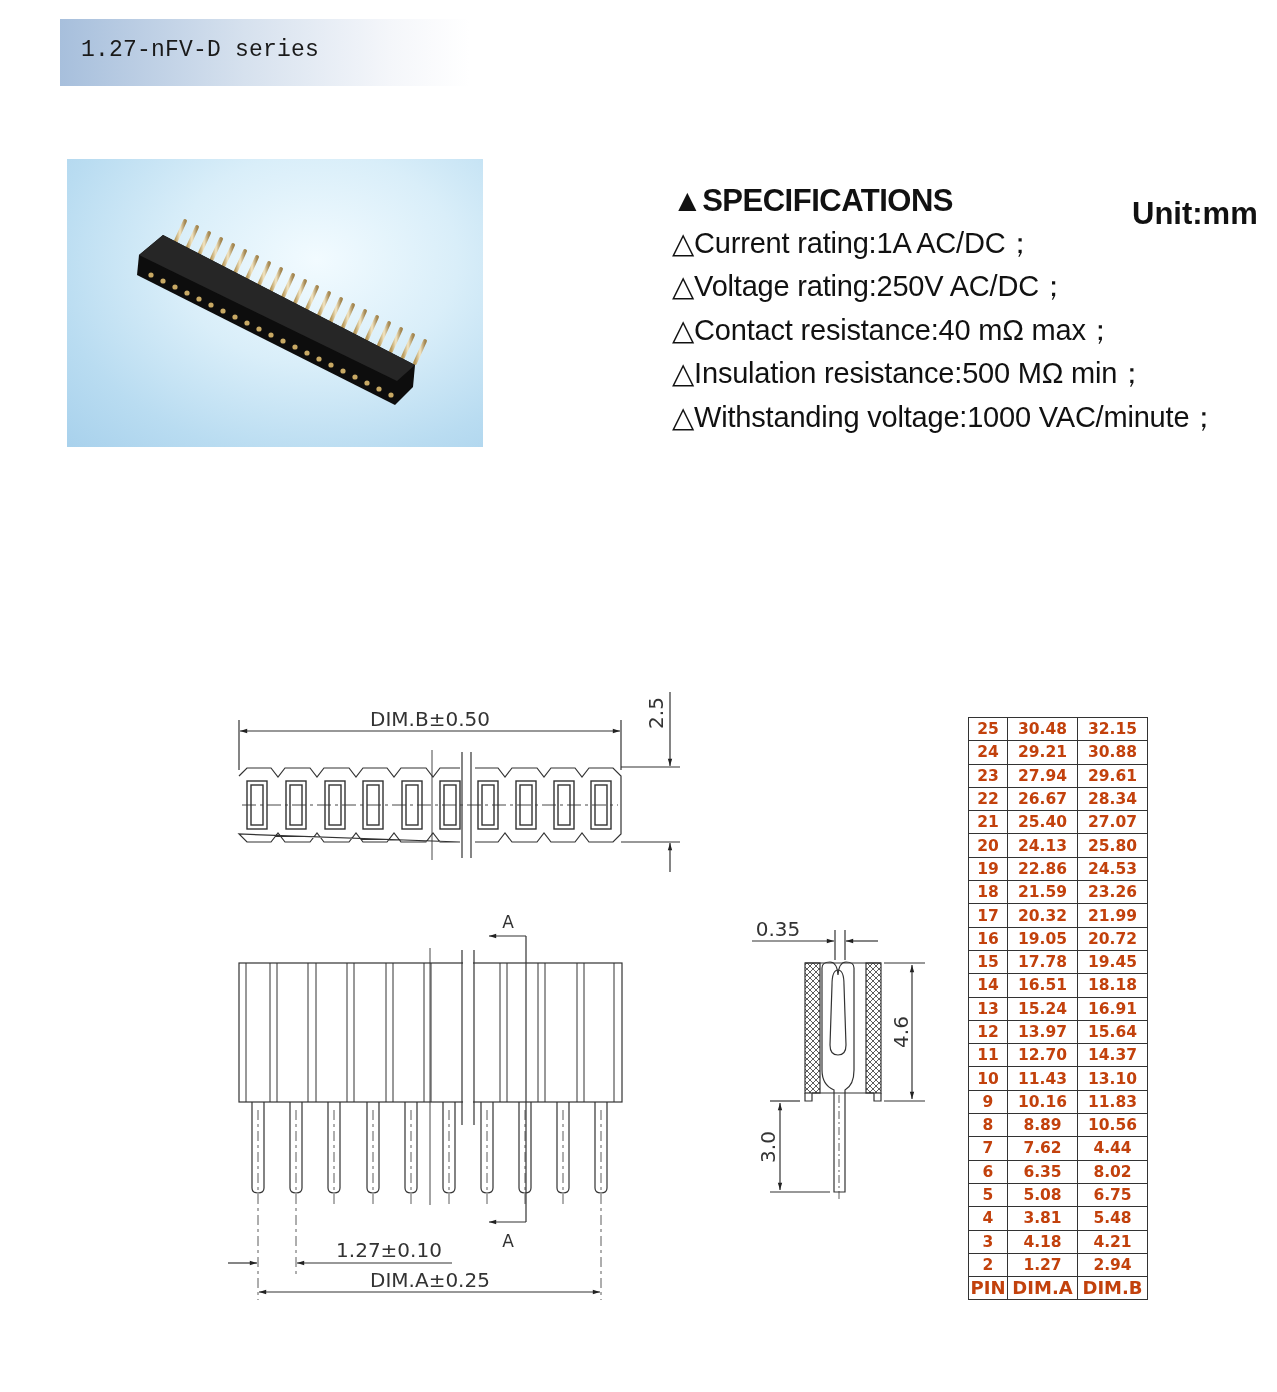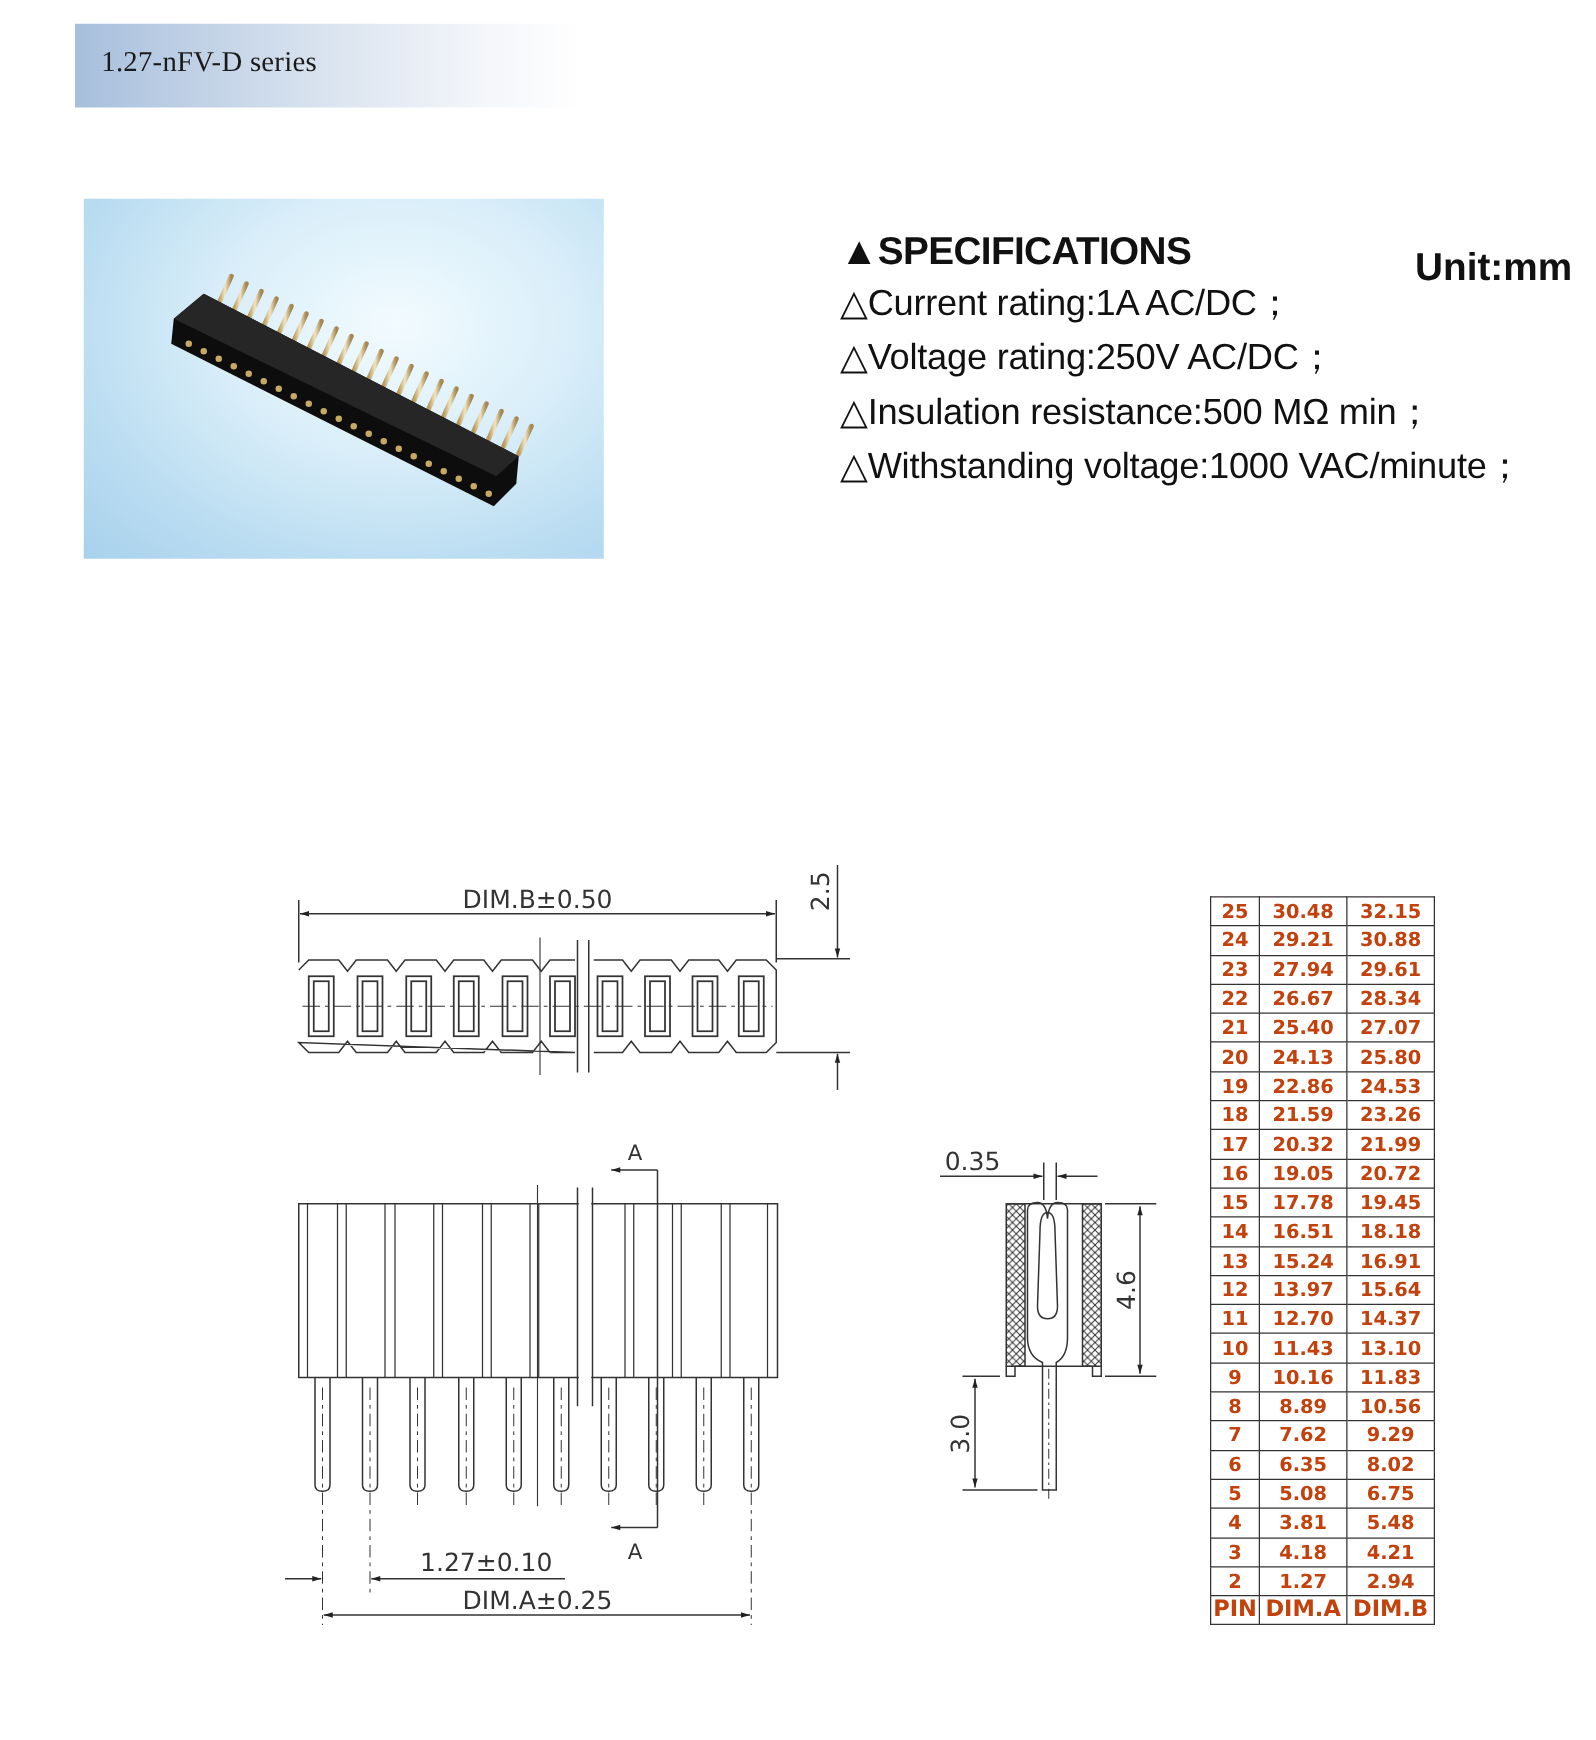--- a/index.html
+++ b/index.html
@@ -1,19 +1,19 @@
 <!DOCTYPE html>
 <html><head>
 <meta charset="utf-8">
 <style>
   html, body { margin:0; padding:0; background:#ffffff; }
   body { width:1277px; height:1392px; position:relative; overflow:hidden; font-family:"Liberation Sans", sans-serif; color:#111; }
   .title-bar { position:absolute; left:60px; top:19px; width:410px; height:67px;
     background:linear-gradient(90deg,#a7bfdc 0%,#d6e1ee 45%,#f4f6fa 80%,#ffffff 100%); }
-  .title-bar span { position:absolute; left:21px; top:18px; font-family:Liberation Serif, serif; font-size:23px; color:#1a1a1a; letter-spacing:0.2px; }
+  .title-bar span { position:absolute; left:21px; top:18px; font-family:Liberation Mono, monospace; font-size:23px; color:#1a1a1a; letter-spacing:0.2px; }
   .photo { position:absolute; left:67px; top:159px; width:416px; height:288px;
     background:radial-gradient(ellipse at 60% 35%, #f2fbff 0%, #d9eef9 40%, #b9dcf1 75%, #a8d1ec 100%); overflow:hidden; }
   .specs { position:absolute; left:672px; top:150px; width:600px;margin-top:33px; }
   .spec-head { position:relative; height:40px; }
   .spec-title { position:absolute; left:0; top:0; font-size:31px; font-weight:bold; letter-spacing:-0.5px; }
   .spec-unit { position:absolute; left:460px; top:13px; font-size:31px; font-weight:bold; }
   .spec-list { list-style:none; margin:0; padding:0; }
   .spec-list li { font-size:29px; height:43.4px; line-height:40px; white-space:nowrap; letter-spacing:-0.2px; }
   .drawing { position:absolute; left:0; top:0; }
   .pin-table { position:absolute; left:968px; top:717px; border-collapse:collapse; font-family:"DejaVu Sans", sans-serif; font-size:15.5px; color:#c2410c;font-weight:bold; }
@@ -95,20 +95,21 @@
 </div>
 
 <div class="specs">
   <div class="spec-head">
     <div class="spec-title">▲SPECIFICATIONS</div>
     <div class="spec-unit">Unit:mm</div>
   </div>
   <ul class="spec-list">
     <li>△Current rating:1A AC/DC；</li>
     <li>△Voltage rating:250V AC/DC；</li>
+    <li>△Contact resistance:40 mΩ max；</li>
     <li>△Insulation resistance:500 MΩ min；</li>
     <li>△Withstanding voltage:1000 VAC/minute；</li>
   </ul>
 </div>
 
 <svg class="drawing" width="1277" height="1392" viewBox="0 0 1277 1392">
   <defs>
     <marker id="arr" viewBox="0 0 10 10" refX="10" refY="5" markerWidth="9" markerHeight="6" orient="auto-start-reverse">
       <path d="M0,2 L10,5 L0,8 z" fill="#222"></path>
     </marker>
@@ -340,21 +341,21 @@
         <td class="c3">11.83</td>
       </tr>
     <tr>
         <td class="c1">8</td>
         <td class="c2">8.89</td>
         <td class="c3">10.56</td>
       </tr>
     <tr>
         <td class="c1">7</td>
         <td class="c2">7.62</td>
-        <td class="c3">9.29</td>
+        <td class="c3">4.44</td>
       </tr>
     <tr>
         <td class="c1">6</td>
         <td class="c2">6.35</td>
         <td class="c3">8.02</td>
       </tr>
     <tr>
         <td class="c1">5</td>
         <td class="c2">5.08</td>
         <td class="c3">6.75</td>

